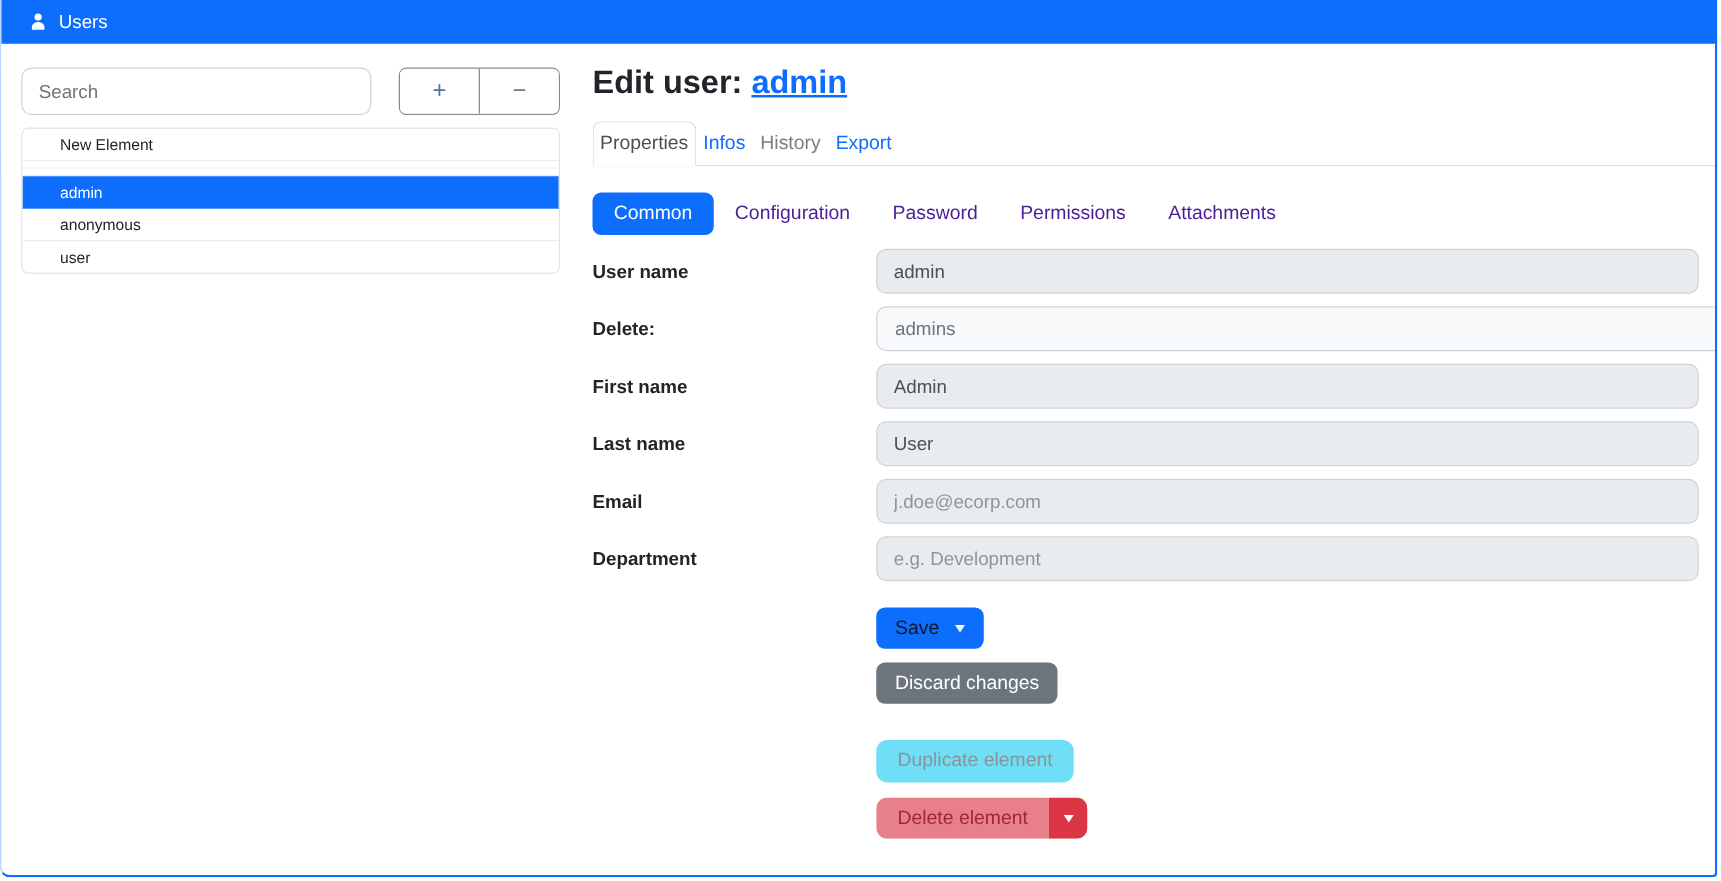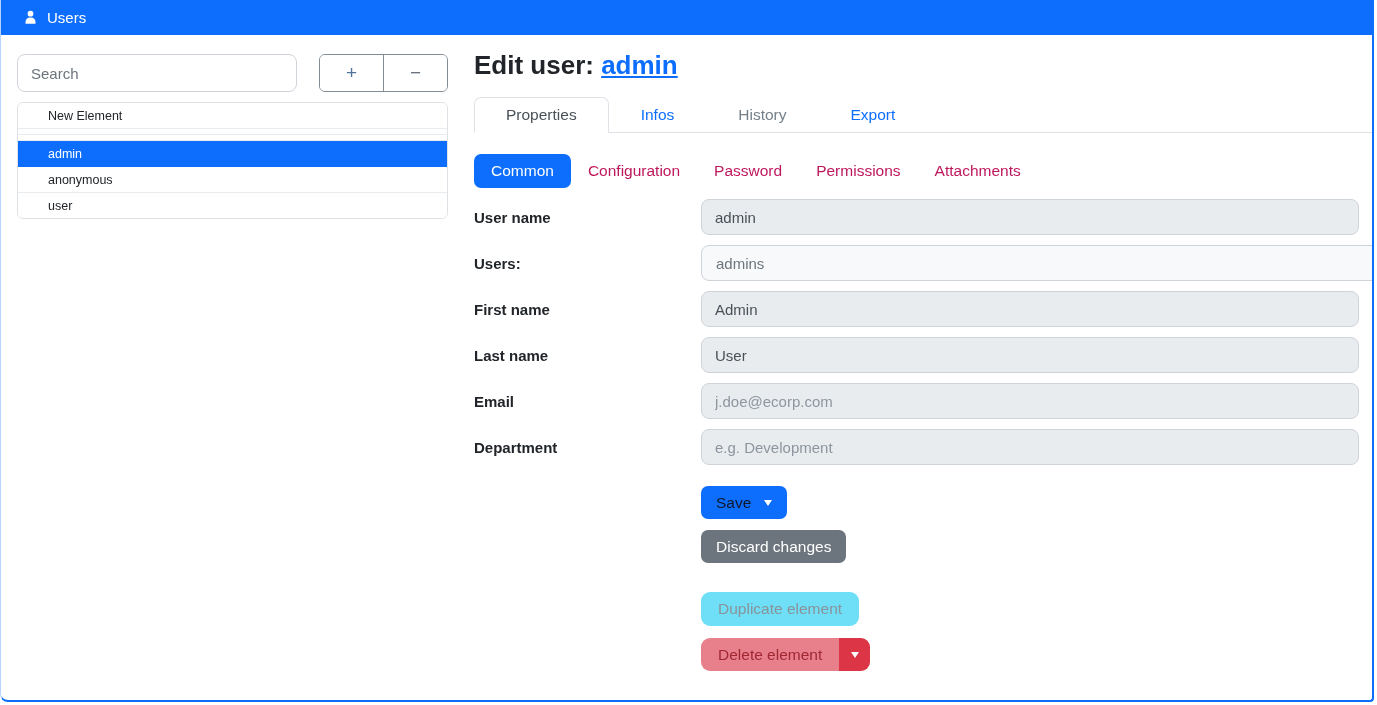--- a/index.html
+++ b/index.html
@@ -72,34 +72,34 @@
   .list-item.active {
     background: #0d6efd; color: #fff; border-color: #0d6efd;
   }
   .list-item:last-child { border-bottom: none; }
   
   .main { flex: 1; padding-top: 15px; padding-left: 25px; }
   .page-title { font-size: 26px; font-weight: 700; color: #212529; margin-bottom: 16px; }
   .page-title a { color: #0d6efd; text-decoration: underline; cursor: pointer; }
   .tabs { display: flex; border-bottom: 1px solid #dee2e6; }
   .tab {
-    padding: 8px 31px; font-size: 15.5px; cursor: pointer;
+    padding: 8px 5px; font-size: 15.5px; cursor: pointer;
     margin-bottom: -1px; background: transparent; border: 1px solid transparent;
   }
   .tab.active {
     background: #fff; color: #495057;
     border: 1px solid #dee2e6; border-bottom-color: #fff;
     border-radius: 7px 7px 0 0;
   }
   .tab.link { color: #0d6efd; }
   .tab.disabled { color: #75808a; cursor: default; }
   .pills { display: flex; margin-top: 21px; }
   .pill { padding: 8px 17px; font-size: 15.5px; border-radius: 7px; cursor: pointer; }
   .pill.active { background: #0d6efd; color: #fff; }
-  .pill.link { color: #be185d; }
+  .pill.link { color: #4c1d95; }
   
   .form { margin-top: 11px; }
   .form-row { display: flex; align-items: center; margin-bottom: 10px; }
   .form-label {
     width: 204px; text-align: left; font-weight: 700;
     font-size: 15px; color: #212529; flex-shrink: 0;
   }
   .form-ctl-wrap { margin-left: 23px; }
   .form-control {
     width: 658px; height: 36px;
@@ -210,21 +210,21 @@
       <div class="form">
 
         <div class="form-row">
           <div class="form-label">User name</div>
           <div class="form-ctl-wrap">
             <input class="form-control" type="text" readonly="" value="admin" style="">
           </div>
         </div>
 
         <div class="form-row">
-          <div class="form-label">Users:</div>
+          <div class="form-label">Delete:</div>
           <div class="form-ctl-wrap">
             <div class="form-select">
               <span>admins</span>
               <span class="caret-down"></span>
             </div>
           </div>
         </div>
 
         <div class="form-row">
           <div class="form-label">First name</div>

